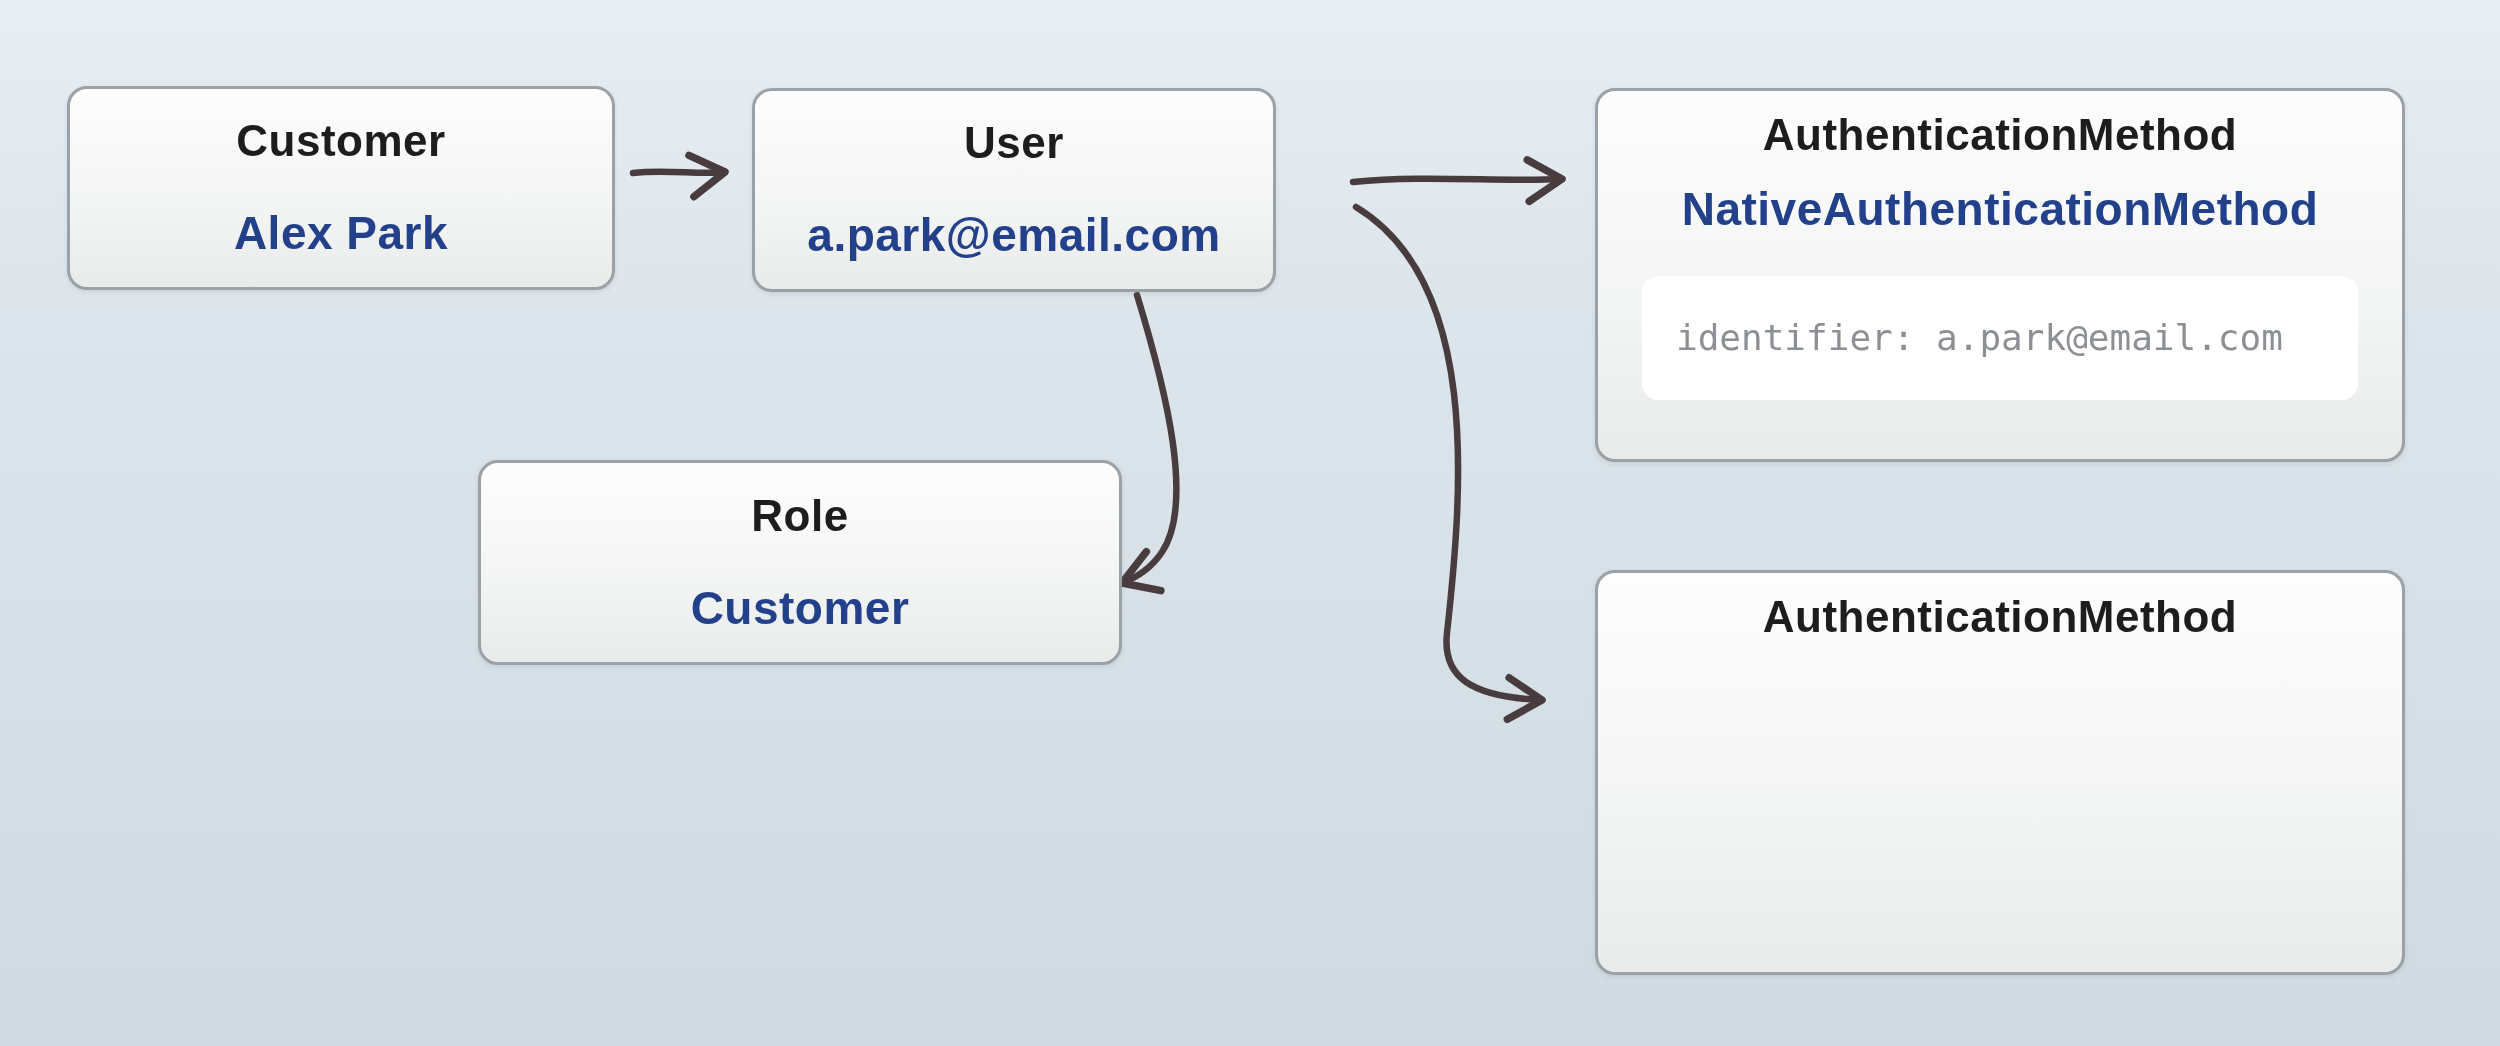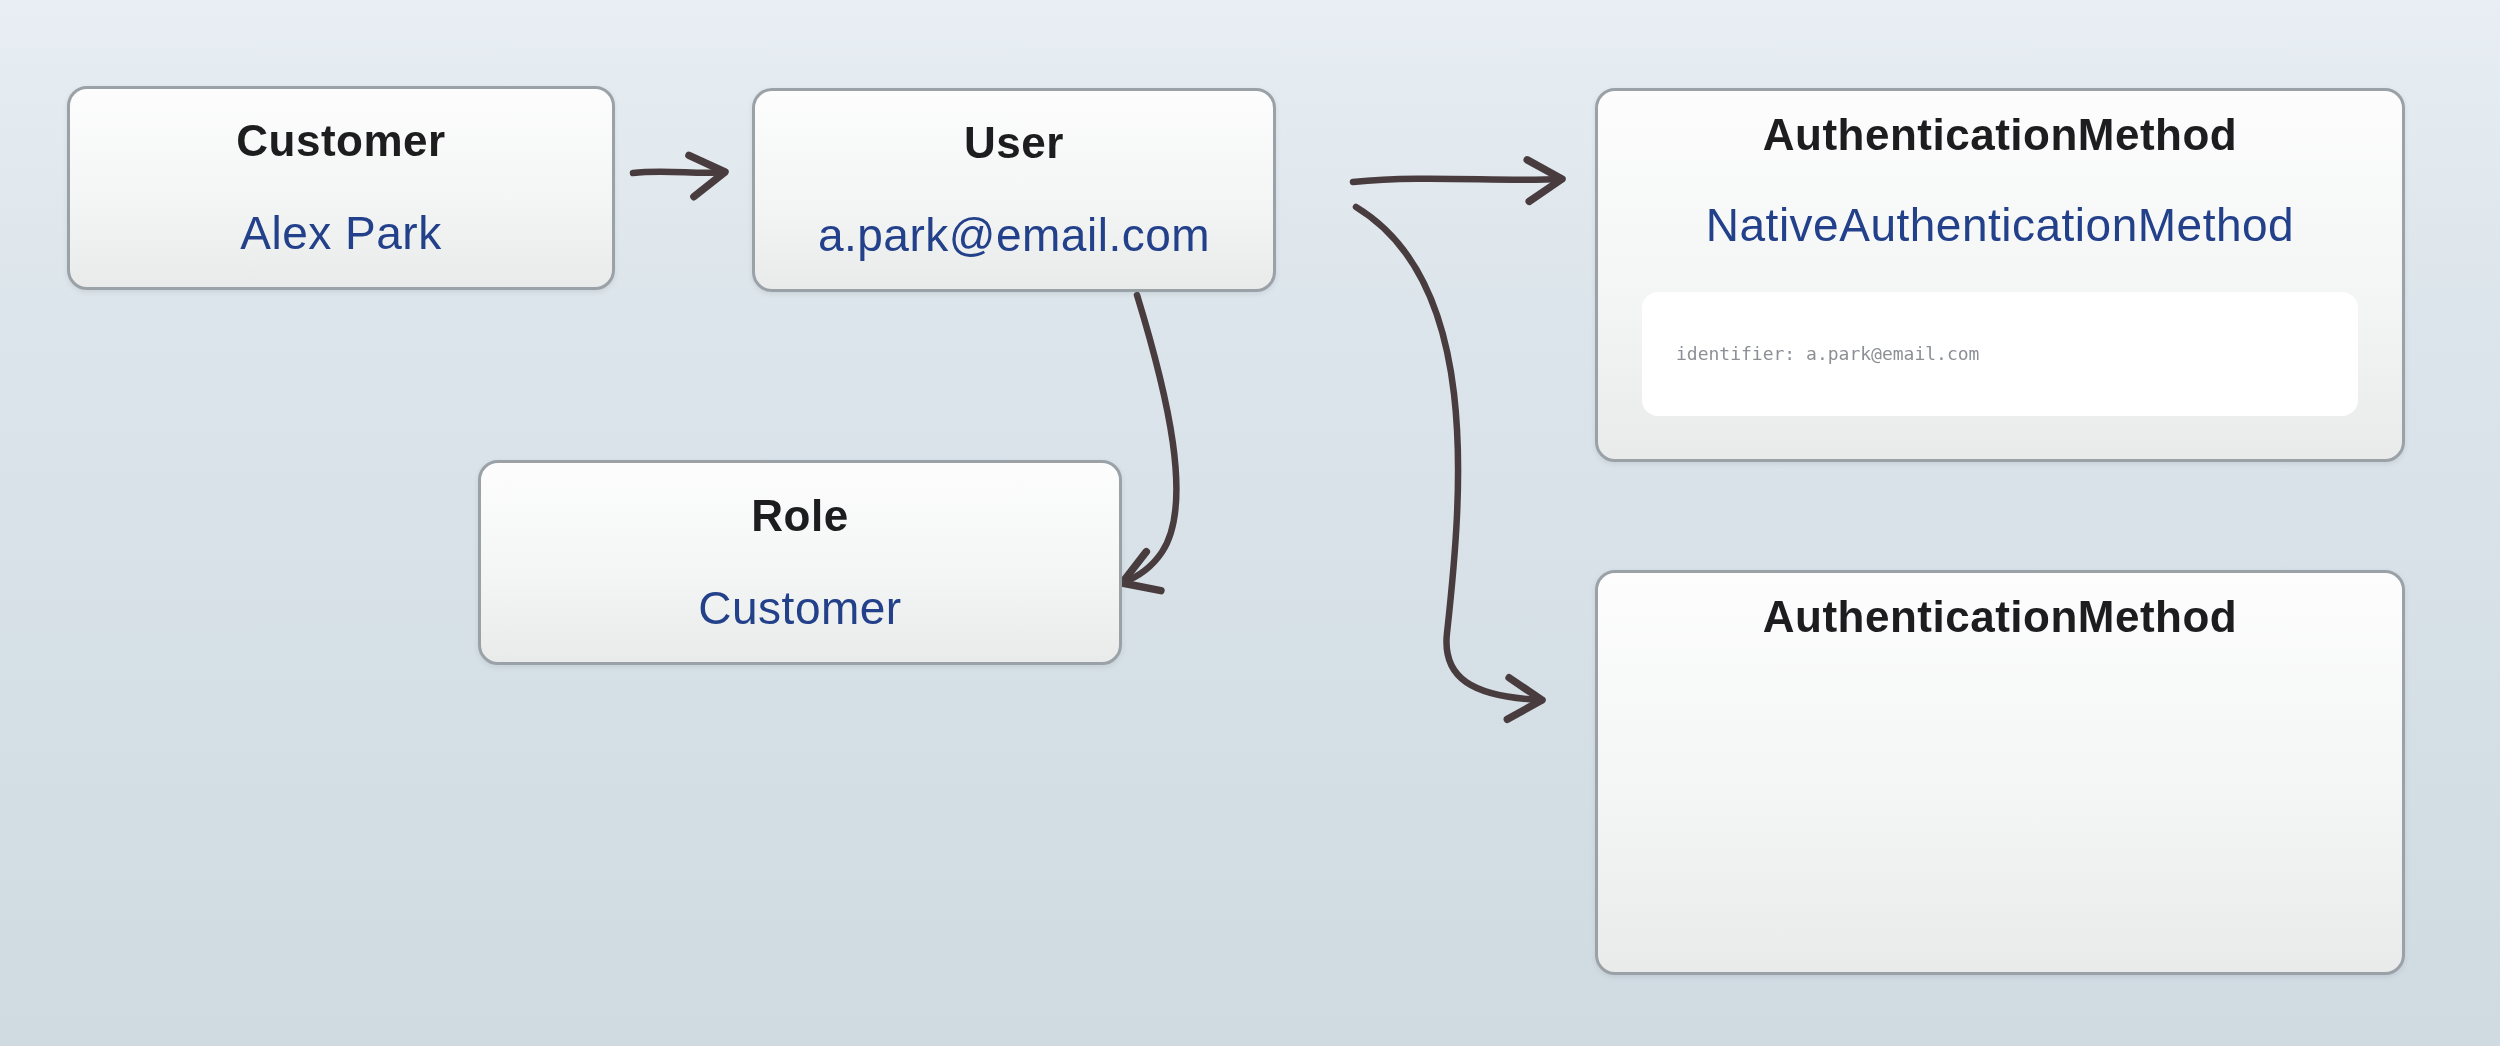--- a/index.html
+++ b/index.html
@@ -47,43 +47,43 @@
   .node-title {
     font-size: 44px;
     font-weight: bold;
     color: #1d1d1f;
     line-height: 50px;
     letter-spacing: 0.5px;
     text-align: center;
   }
   .node-value {
     font-size: 46px;
-    font-weight: normal;
+    font-weight: bold;
     color: #23408a;
     line-height: 54px;
     letter-spacing: 0.5px;
   }
   .node.detailed .node-value {
-    margin-top: 38px;
+    margin-top: 22px;
   }
   .attr-box {
     box-sizing: border-box;
     margin-top: 40px;
     width: calc(100% - 88px);
     height: 124px;
     background: #ffffff;
     border-radius: 16px;
     padding: 11px 34px;
     display: flex;
     flex-direction: column;
     justify-content: center;
   }
   .attr-line {
     font-family: "DejaVu Sans Mono", monospace;
-    font-size: 18px;
+    font-size: 36px;
     line-height: 50px;
     color: #8c9095;
     white-space: pre;
   }
   
   .node-customer      { left: 67px;   top: 86px;  width: 548px; height: 204px; }
   .node-user          { left: 752px;  top: 88px;  width: 524px; height: 204px; }
   .node-native-auth   { left: 1595px; top: 88px;  width: 810px; height: 374px; }
   .node-role          { left: 478px;  top: 460px; width: 644px; height: 205px; }
   .node-external-auth { left: 1595px; top: 570px; width: 810px; height: 405px; }

